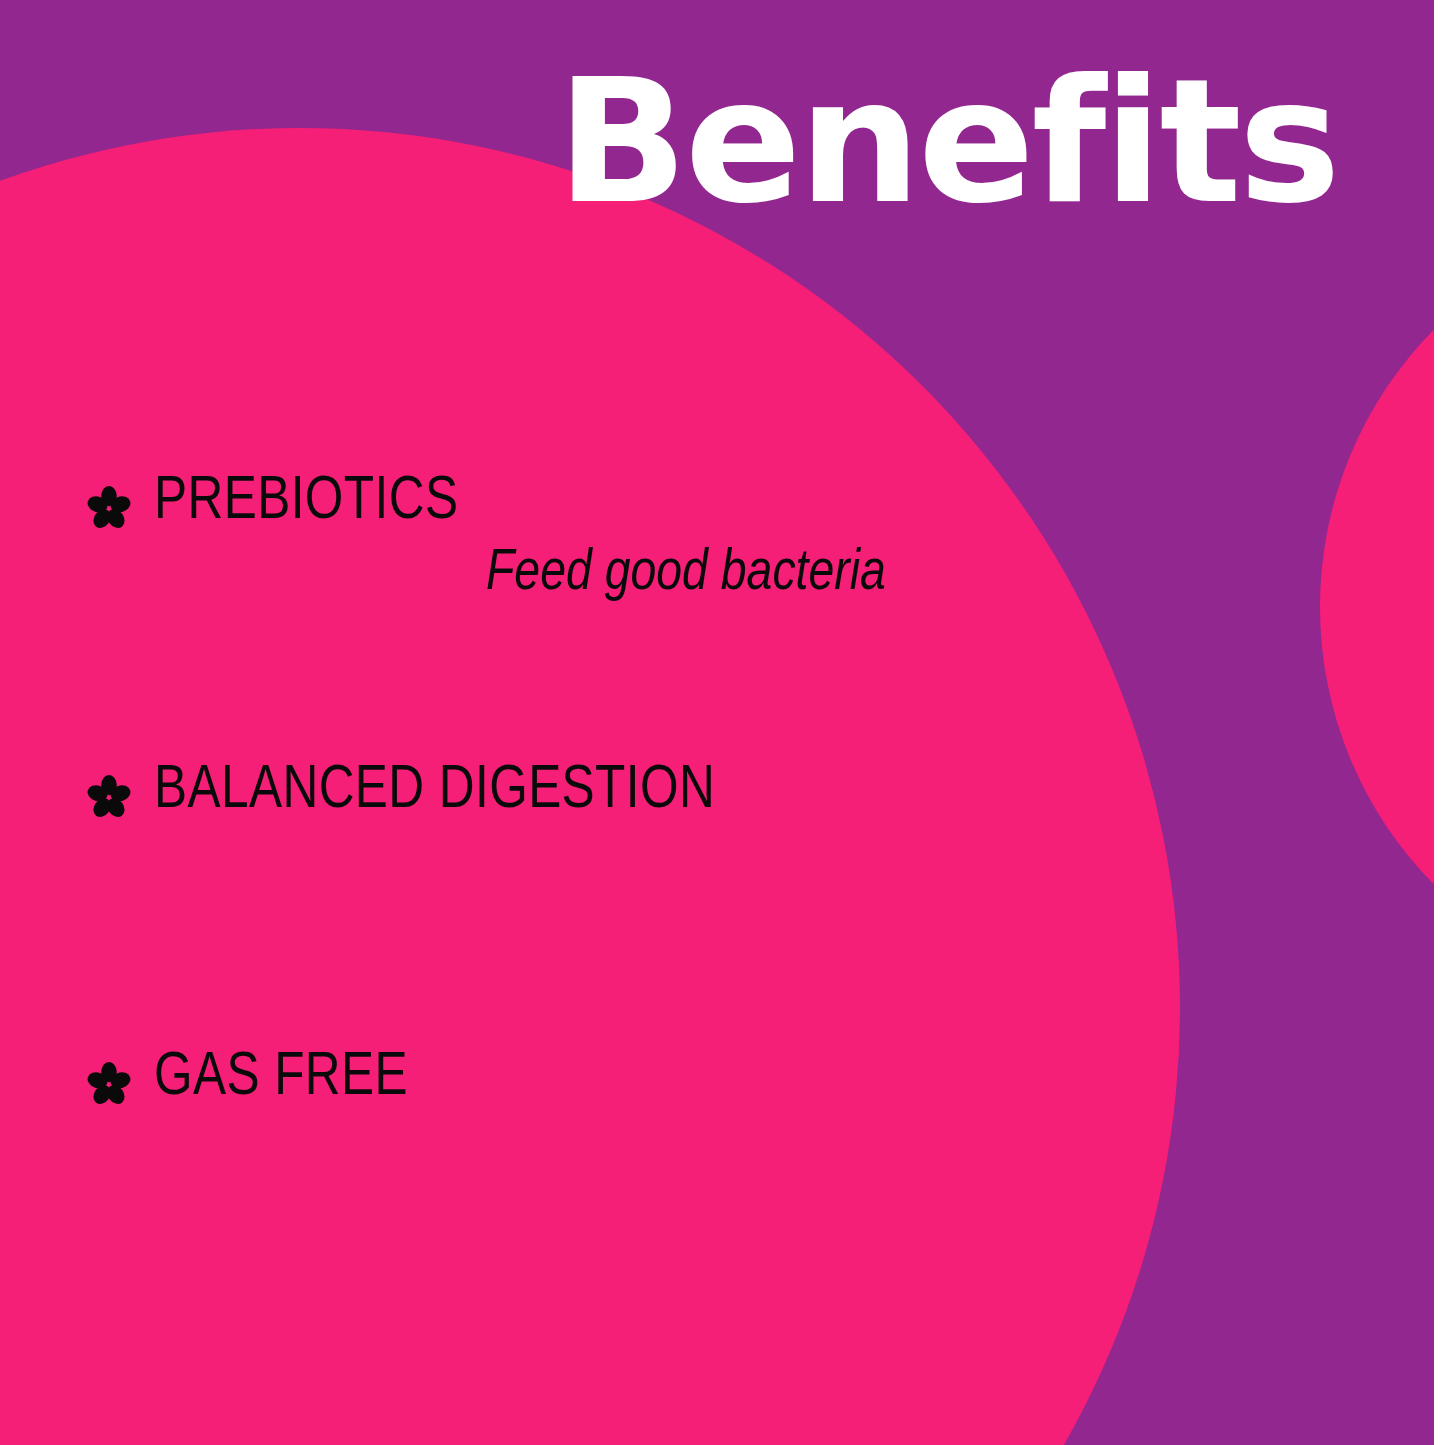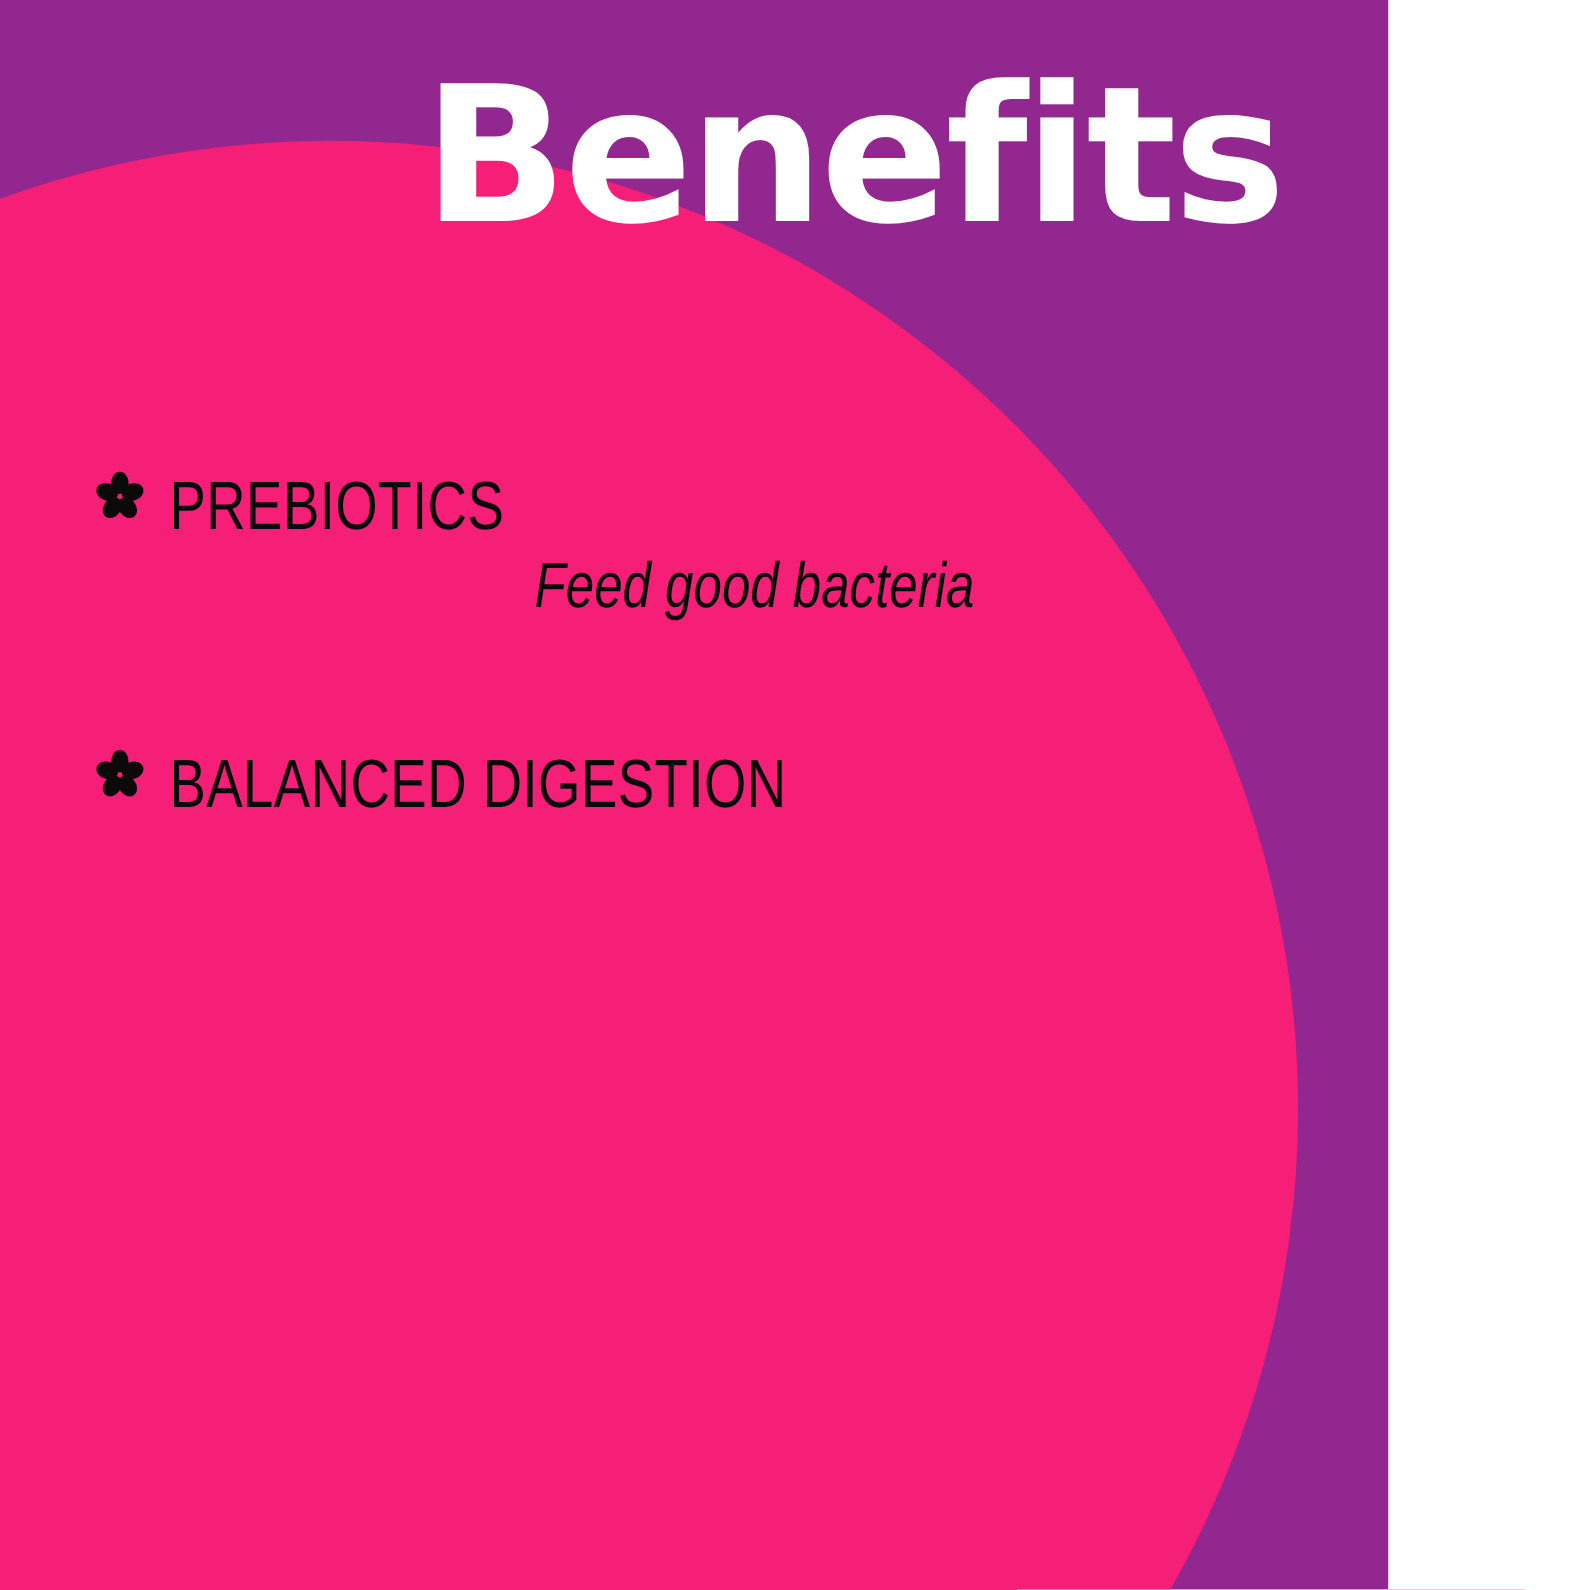--- a/index.html
+++ b/index.html
@@ -2,21 +2,21 @@
 <html><head>
 <meta charset="utf-8">
 <style>
   html, body {
     margin: 0;
     padding: 0;
     background: #ffffff;
   }
   #canvas {
     position: relative;
-    width: 1262px;
+    width: 1434px;
     height: 1445px;
     overflow: hidden;
     background: #92278F;
     font-family: "Liberation Sans", sans-serif;
   }
 
   
   .blob {
     position: absolute;
     border-radius: 50%;
@@ -64,22 +64,23 @@
     left: 86px;
     top: 428px;
     width: 1290px;
   }
   .benefit-item {
     position: relative;
     margin-bottom: 0px;
   }
   .benefit-head {
     display: flex;
-    align-items: flex-start;
+    align-items: flex-end;
     gap: 22px;
+    margin-top: 36px;
   }
   .flower-icon {
     flex: 0 0 auto;
     width: 46px;
     height: 46px;
     display: block;
   }
   .benefit-label {
     color: #0B0A0A;
     font-family: "Liberation Sans Narrow", "Liberation Sans", sans-serif;
@@ -159,15 +160,29 @@
         </svg>
         <div class="benefit-label" style="color: rgb(11, 10, 10);">BALANCED DIGESTION</div>
       </div>
     </div>
 
     <div class="gap-lg"></div>
 
 
     <div class="gap-lg"></div>
 
+    <div class="benefit-item">
+      <div class="benefit-head">
+        <svg class="flower-icon" viewBox="0 0 100 100">
+          <g fill="#0B0A0A">
+            <ellipse cx="50" cy="24" rx="17" ry="22"></ellipse>
+            <ellipse cx="75" cy="42" rx="17" ry="22" transform="rotate(72 75 42)"></ellipse>
+            <ellipse cx="65" cy="73" rx="17" ry="22" transform="rotate(144 65 73)"></ellipse>
+            <ellipse cx="35" cy="73" rx="17" ry="22" transform="rotate(216 35 73)"></ellipse>
+            <ellipse cx="25" cy="42" rx="17" ry="22" transform="rotate(288 25 42)"></ellipse>
+          </g>
+        </svg>
+        <div class="benefit-label" style="color: rgb(11, 10, 10);">GAS FREE</div>
+      </div>
+    </div>
 
   </div>
 </div>
 
 </body></html>

